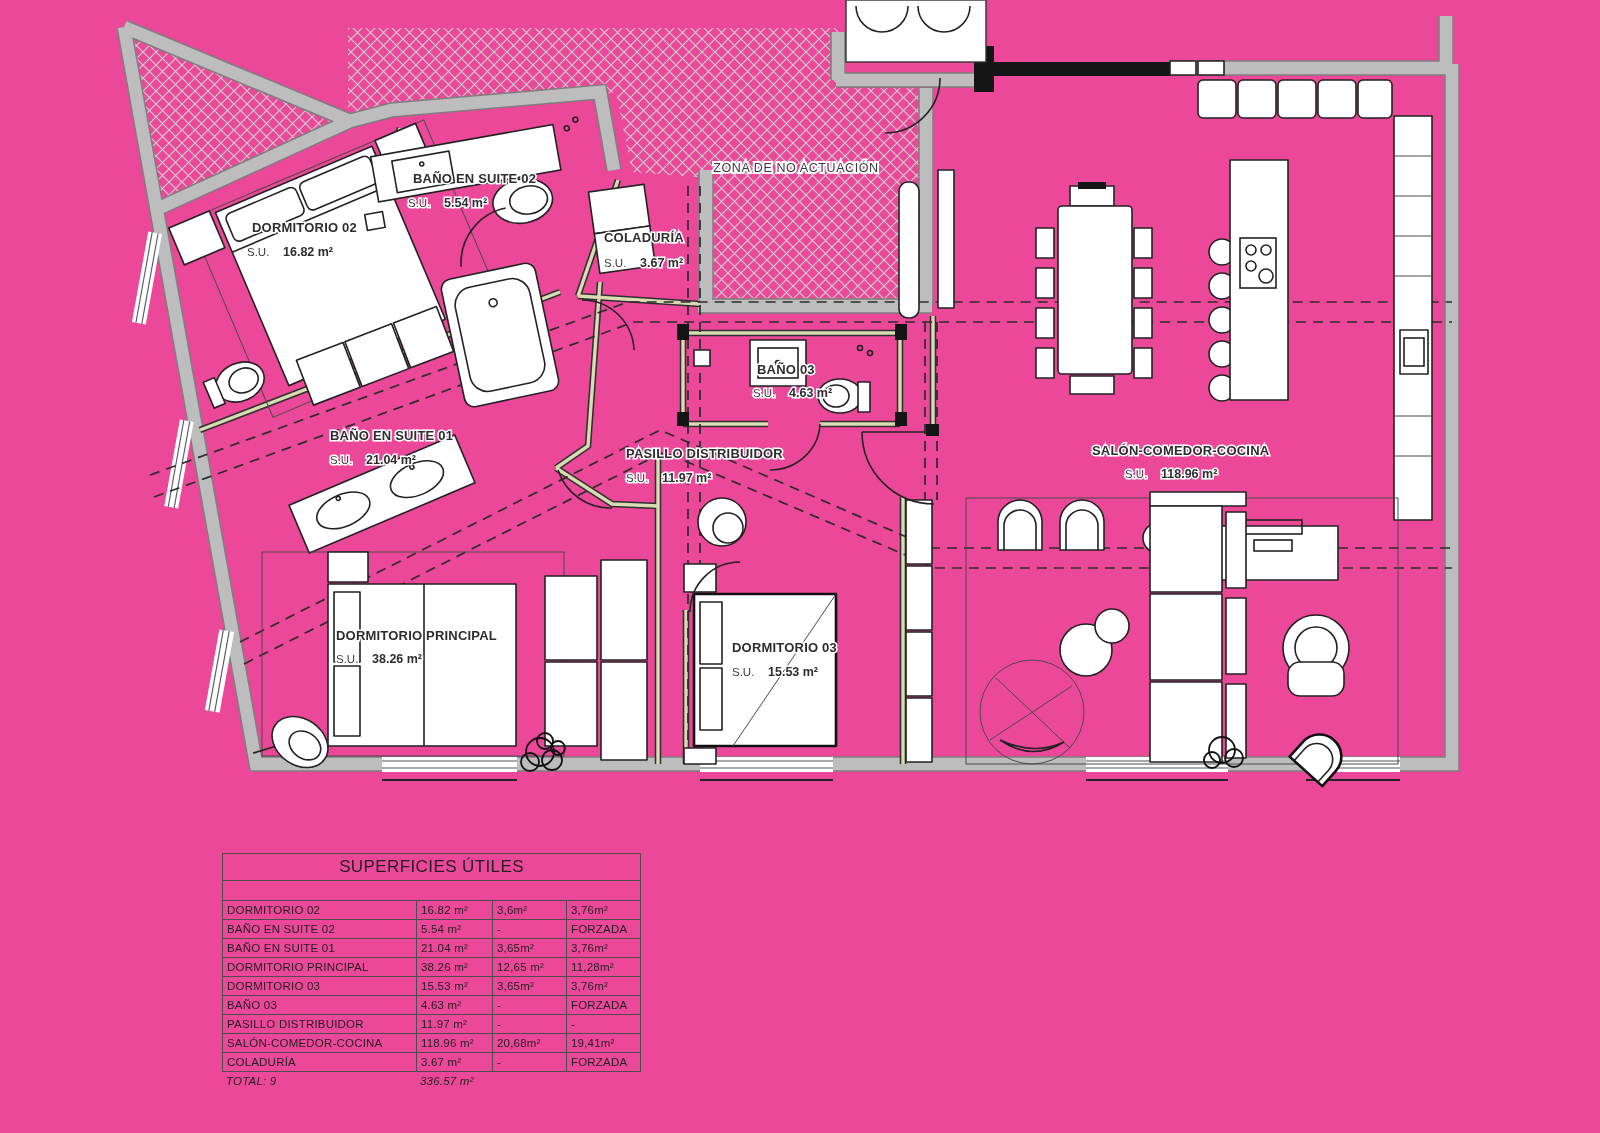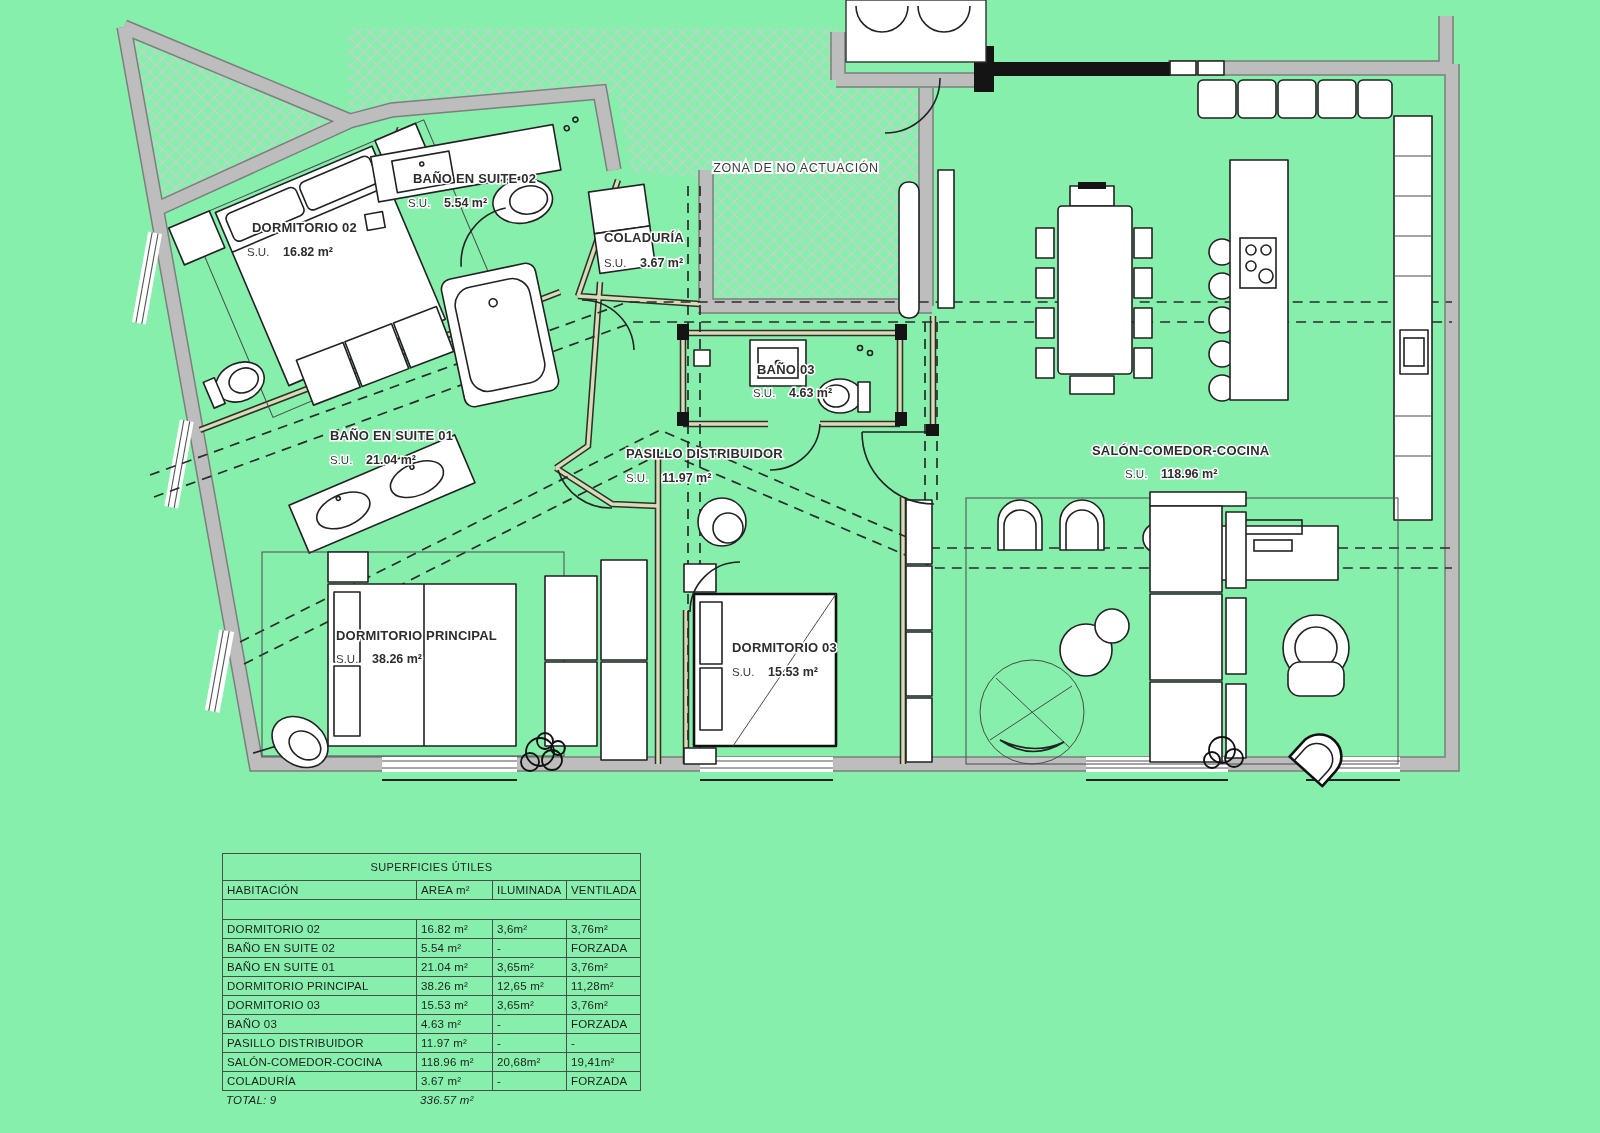--- a/index.html
+++ b/index.html
@@ -1,16 +1,16 @@
 <!DOCTYPE html>
 <html><head>
 <meta charset="utf-8">
 <style>
   html,body{margin:0;padding:0;background:#fff;}
-  .canvas{position:relative;width:1600px;height:1133px;background:#86efac;
+  .canvas{position:relative;width:1600px;height:1133px;background:#ec4899;
           font-family:"Liberation Sans",sans-serif;overflow:hidden;}
   svg{display:block;}
   
   .wEdge{stroke:#7e7e7e;stroke-width:15.5;fill:none;stroke-linecap:butt;stroke-linejoin:miter;}
   .wFill{stroke:#bdbdbd;stroke-width:12.5;fill:none;stroke-linecap:butt;stroke-linejoin:miter;}
   .iwA{stroke:#2f2f2f;stroke-width:6.5;fill:none;stroke-linecap:butt;}
   .iwB{stroke:#d9dbb2;stroke-width:3.4;fill:none;stroke-linecap:butt;}
   .f{fill:#fff;stroke:#222;stroke-width:1.6;stroke-linejoin:round;}
   .fb{fill:#fff;stroke:#111;stroke-width:2.6;stroke-linejoin:round;}
   .fn{fill:none;stroke:#222;stroke-width:1.6;}
@@ -25,21 +25,21 @@
   .rarea{font:bold 12.5px "Liberation Sans",sans-serif;fill:#2d2d2d;
          paint-order:stroke;stroke:#fff;stroke-width:3px;}
   .zonaT{font:12.5px "Liberation Sans",sans-serif;fill:#3a3a3a;letter-spacing:.6px;
          paint-order:stroke;stroke:#fff;stroke-width:4px;text-anchor:middle;}
   
   .stable{position:absolute;left:222px;top:853px;width:418px;
           font-size:11.5px;color:#1f1f1f;letter-spacing:.2px;}
   .stable table{border-collapse:collapse;width:100%;table-layout:fixed;}
   .stable td{border:1.5px solid #4c4c4c;padding:1px 4px;height:16px;overflow:hidden;
              white-space:nowrap;}
-  .stable tr.titleRow td{text-align:center;font-size:11px;height:24px;letter-spacing:.4px;}
+  .stable tr.titleRow td{text-align:center;font-size:17px;height:24px;letter-spacing:.4px;}
   .stable tr.gapRow td{height:17px;}
   .totalRow{display:flex;padding:3px 0 0 4px;font-size:11.5px;font-style:italic;}
   .totalRow .tl{width:194px;}
 </style>
 </head>
 <body>
 
 <div class="canvas">
 
 <svg width="1600" height="833" viewBox="0 0 1600 833">
@@ -395,26 +395,20 @@
     <colgroup>
           <col style="width:194px">
           <col style="width:76px">
           <col style="width:74px">
           <col style="width:74px">
         </colgroup>
     <tbody>
           <tr class="titleRow">
       <td colspan="4">SUPERFICIES ÚTILES</td>
     </tr>
-    <tr>
-      <td>HABITACIÓN</td>
-      <td>AREA m²</td>
-      <td>ILUMINADA</td>
-      <td>VENTILADA</td>
-    </tr>
     <tr class="gapRow">
             <td colspan="4"></td>
           </tr>
     <tr>
             <td>DORMITORIO 02</td>
             <td>16.82 m²</td>
             <td>3,6m²</td>
             <td>3,76m²</td>
           </tr>
     <tr>

